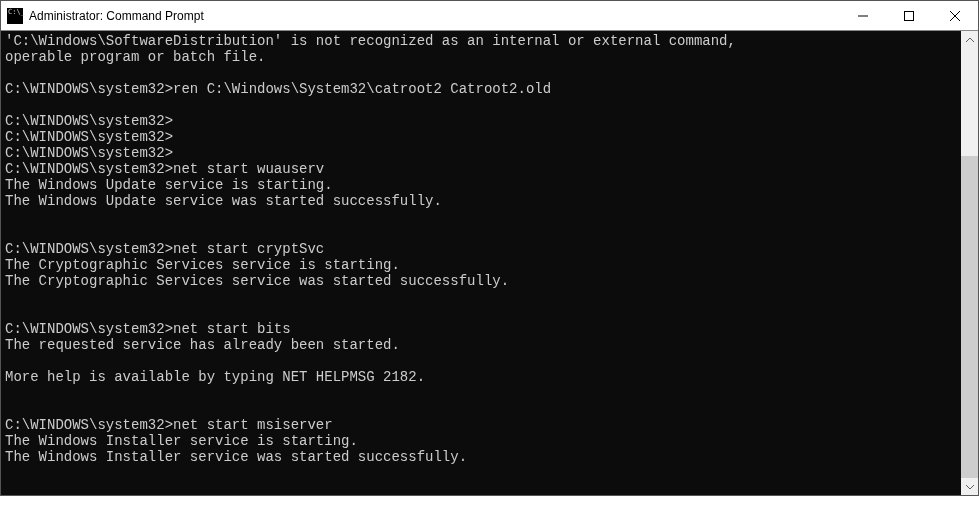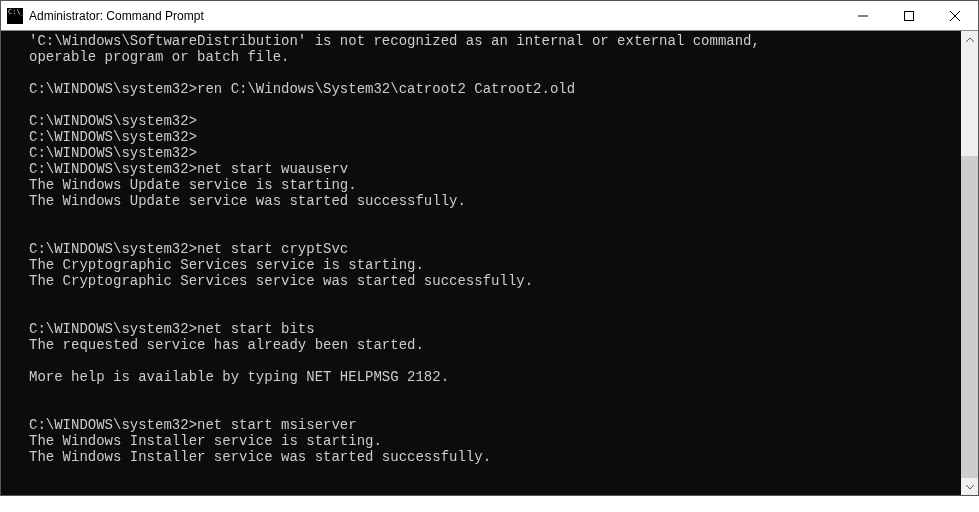--- a/index.html
+++ b/index.html
@@ -82,21 +82,21 @@
       flex: 1;
       background: #0c0c0c;
       color: #cccccc;
       font-family: Consolas, "Courier New", monospace;
       font-size: 14px;
       line-height: 16px;
       padding: 2px 4px;
       white-space: pre;
       overflow: hidden;
     }
-    .terminal-line { min-height: 16px; margin-left: 24px; }
+    .terminal-line { min-height: 16px; }
     .scrollbar {
       width: 17px;
       background: #f0f0f0;
       display: flex;
       flex-direction: column;
     }
     .scroll-arrow {
       height: 17px;
       background: #f0f0f0;
       display: flex;

